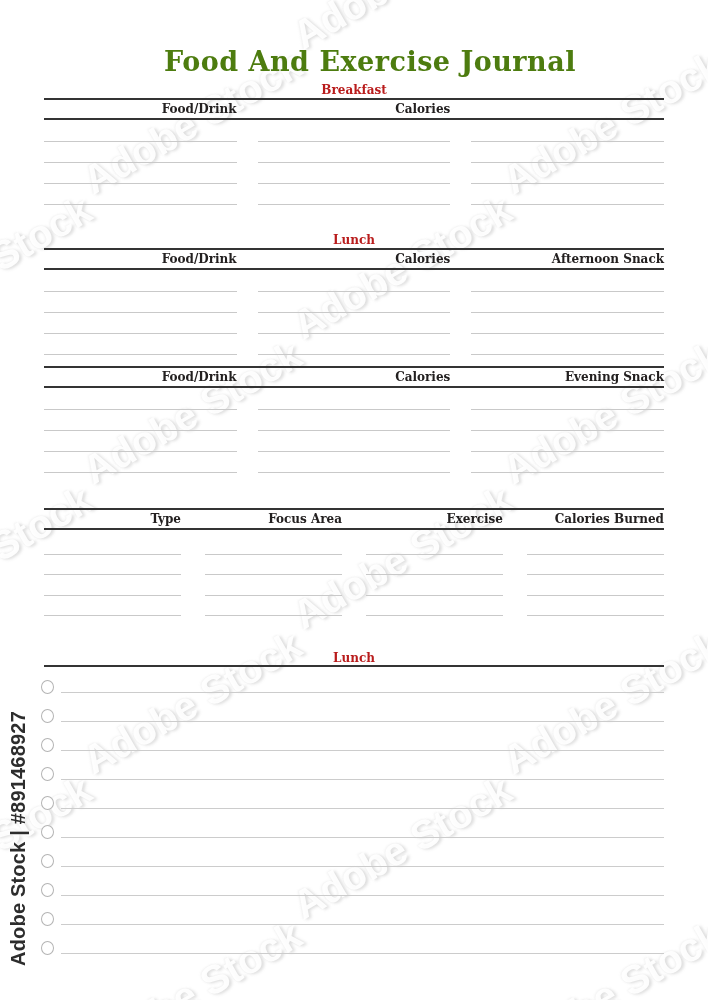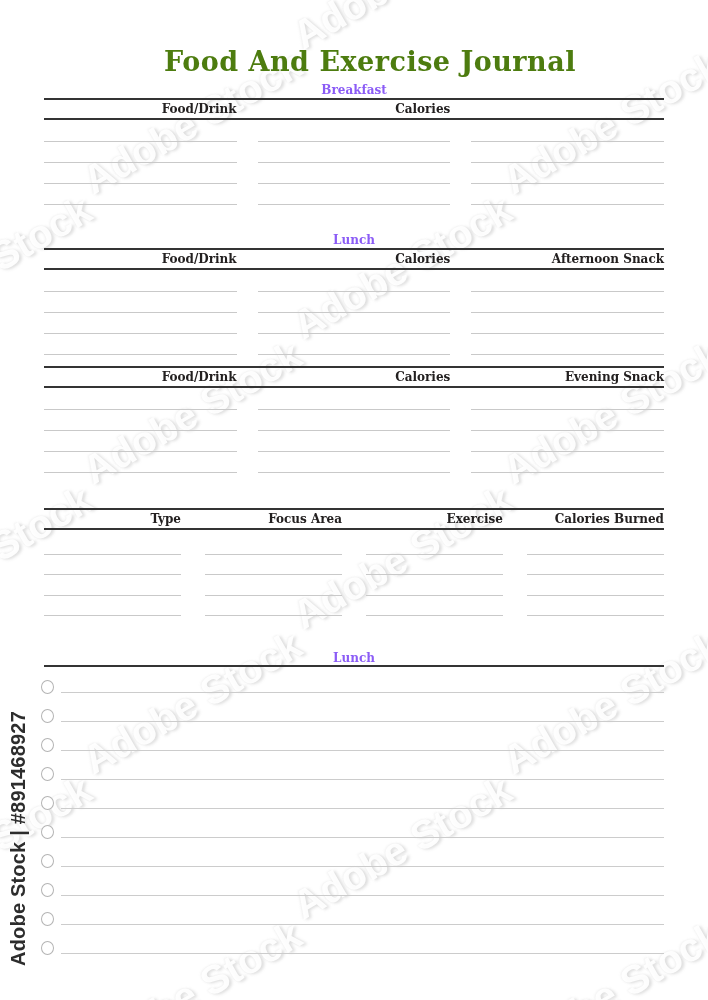--- a/index.html
+++ b/index.html
@@ -55,21 +55,21 @@
     color: #4d7c0f;
   }
 
   .section { position: absolute; left: 44px; width: 620px; }
   .sec-heading {
     text-align: center;
     font-weight: 700;
     font-size: 12px;
     height: 16px;
     line-height: 16px;
-    color: #8b5cf6;
+    color: #b91c1c;
   }
   .notes-section .sec-heading { height: 14px; line-height: 14px; }
   .heavy { border-top: 2px solid #343434; height: 0; }
 
   .cols { display: grid; }
   .meal-grid  { grid-template-columns: repeat(3, 1fr); column-gap: 21px; }
   .ex-grid    { grid-template-columns: repeat(4, 1fr); column-gap: 24px; }
   .headers { height: 18px; }
   .hcell {
     text-align: right;

